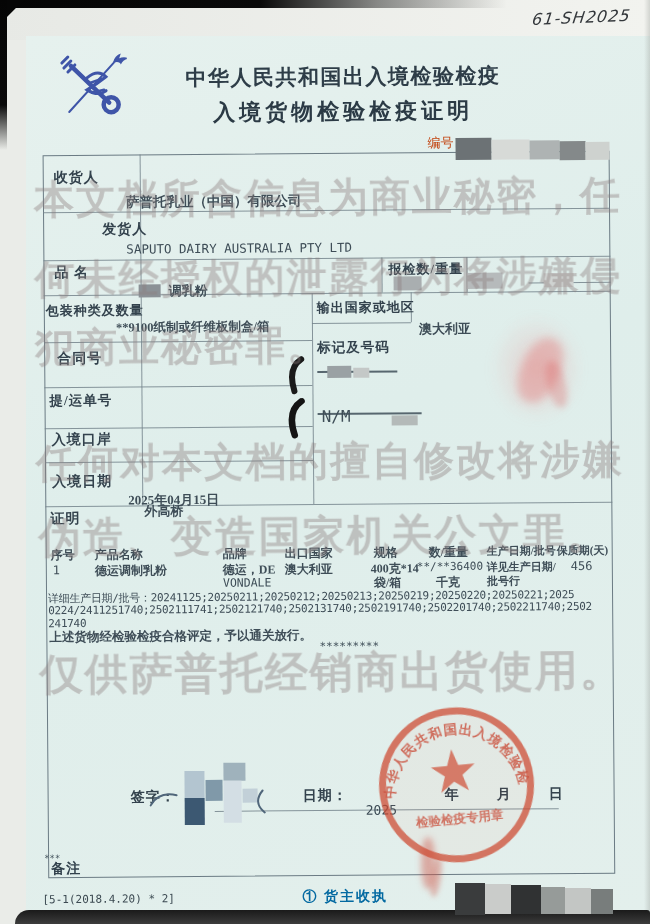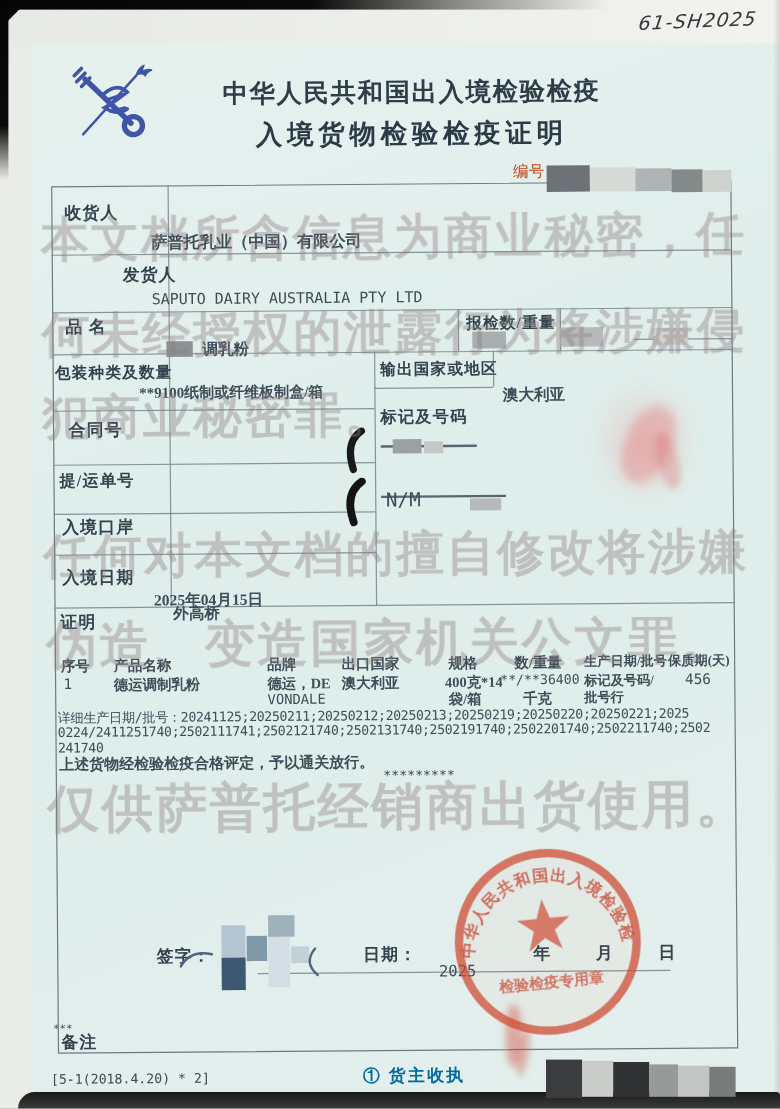--- a/index.html
+++ b/index.html
@@ -168,21 +168,21 @@
 
     <div class="val small" style="left:52px;top:561px;">1</div>
     <div class="val cjkval small" style="left:94px;top:561px;">德运调制乳粉</div>
     <div class="val cjkval small" style="left:222px;top:561px;">德运，DE</div>
     <div class="val small" style="left:222px;top:575px;font-size:11.5px;">VONDALE</div>
     <div class="val cjkval small" style="left:284px;top:561px;">澳大利亚</div>
     <div class="val cjkval small" style="left:370px;top:561px;">400克*14</div>
     <div class="val cjkval small" style="left:373px;top:575px;">袋/箱</div>
     <div class="val" style="left:416px;top:561px;font-size:11px;">**/**36400</div>
     <div class="val cjkval small" style="left:435px;top:575px;">千克</div>
-    <div class="val cjkval" style="left:486px;top:561px;font-size:11px;">标记及号码/</div>
+    <div class="val cjkval" style="left:486px;top:561px;font-size:11px;">详见生产日期/</div>
     <div class="val cjkval" style="left:486px;top:575px;font-size:11px;">批号行</div>
     <div class="val small" style="left:570px;top:561px;">456</div>
 
     <div class="val" style="left:47px;top:589px;font-size:11px;letter-spacing:-0.3px;">详细生产日期/批号：20241125;20250211;20250212;20250213;20250219;20250220;20250221;2025</div>
     <div class="val" style="left:47px;top:602px;font-size:11px;letter-spacing:-0.3px;">0224/2411251740;2502111741;2502121740;2502131740;2502191740;2502201740;2502211740;2502</div>
     <div class="val" style="left:47px;top:615px;font-size:11px;letter-spacing:-0.3px;">241740</div>
     <div class="val cjkval" style="left:48px;top:627px;font-size:12.5px;">上述货物经检验检疫合格评定，予以通关放行。</div>
     <div class="val" style="left:318px;top:640px;font-size:11px;">*********</div>
 
     <div class="wm" style="left:36px;top:170px;font-size:40px;">本文档所含信息为商业秘密，任</div>

